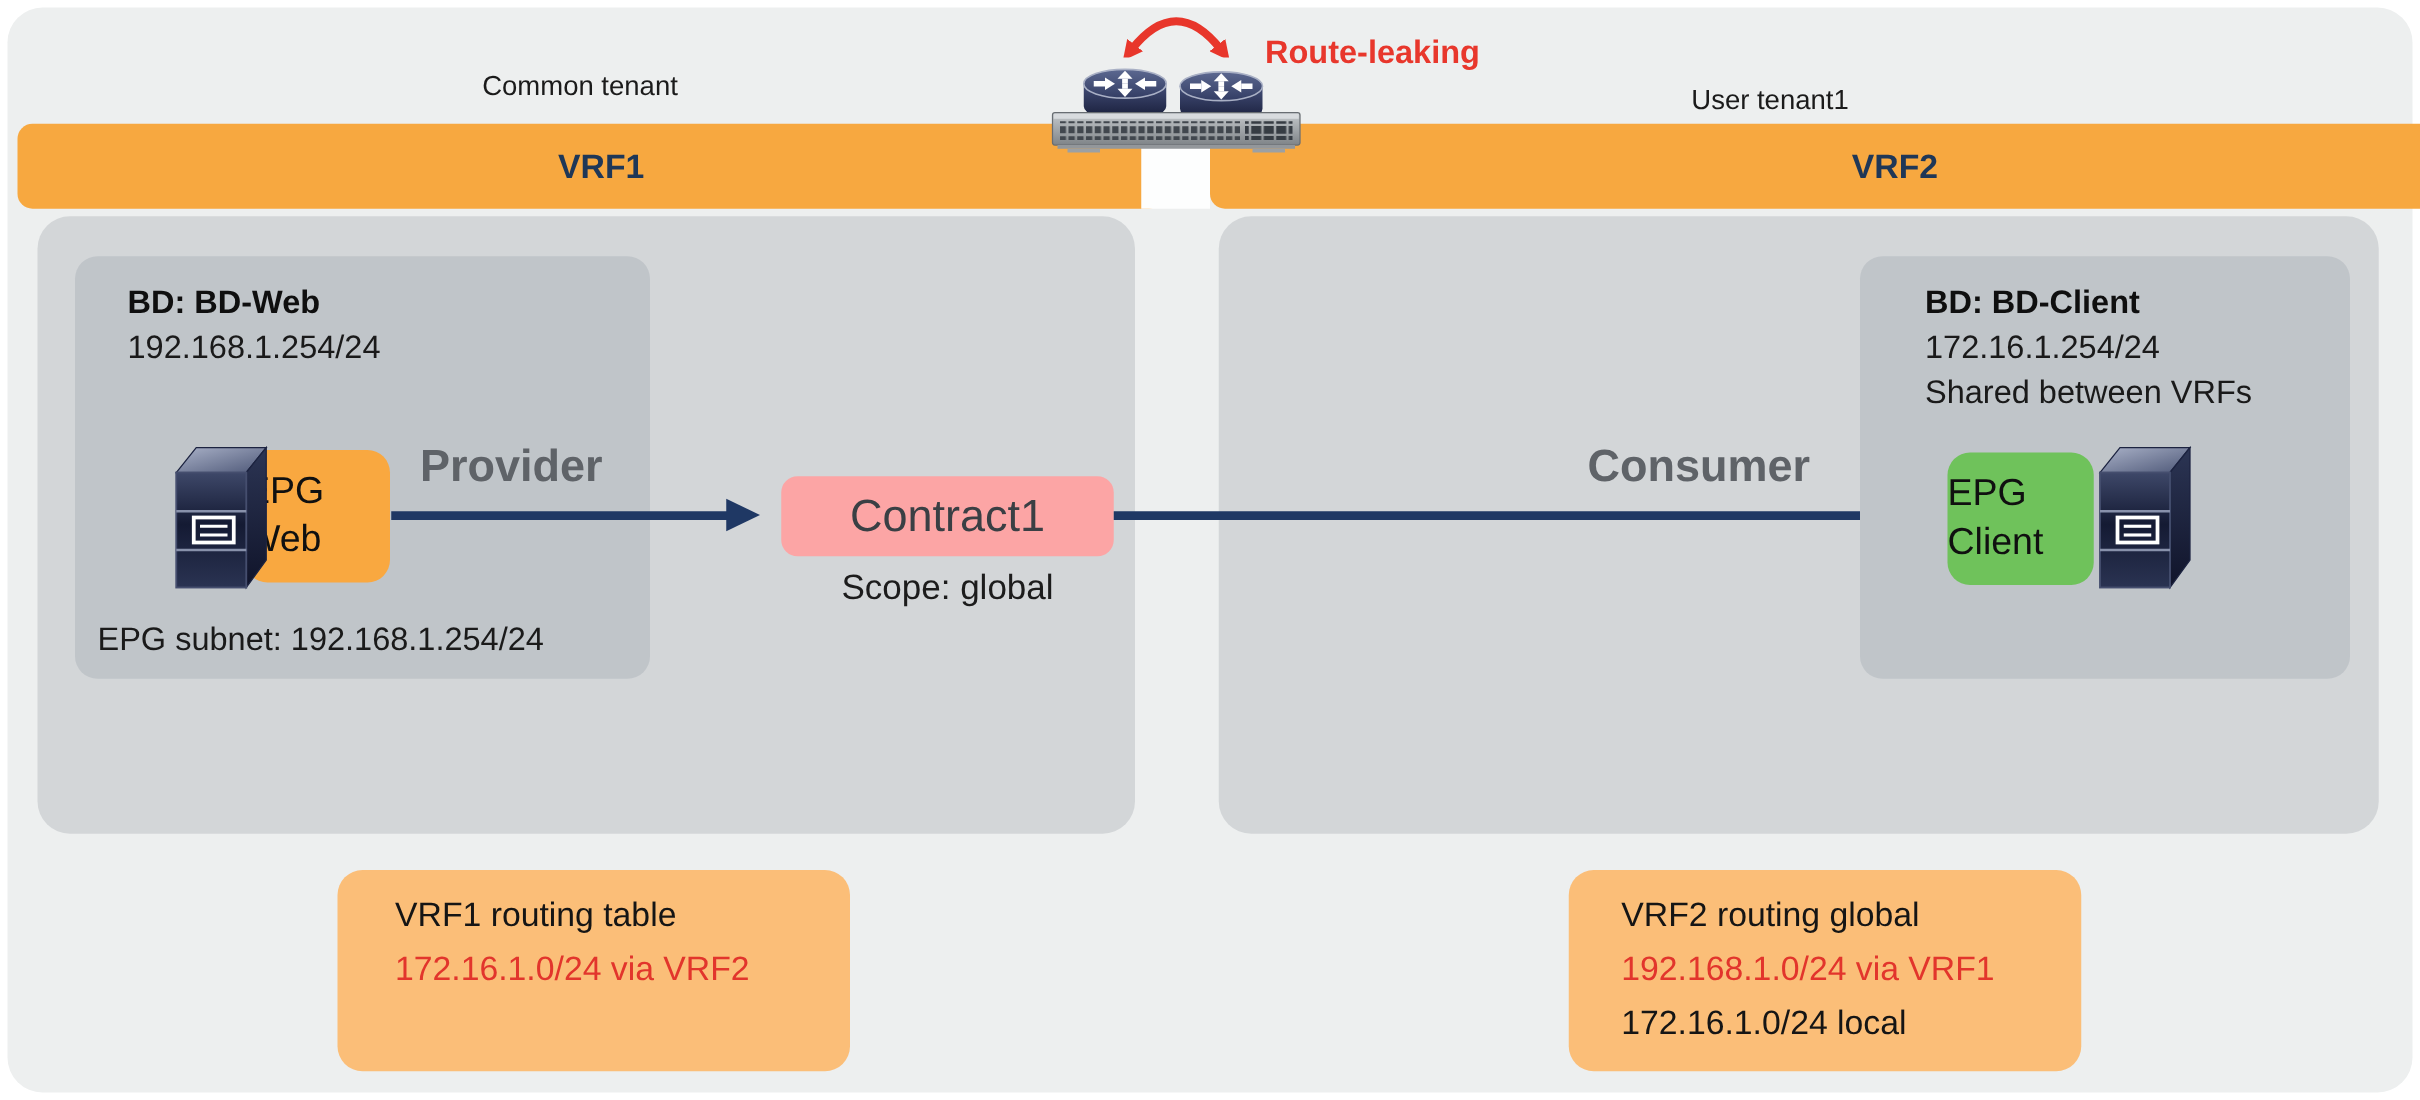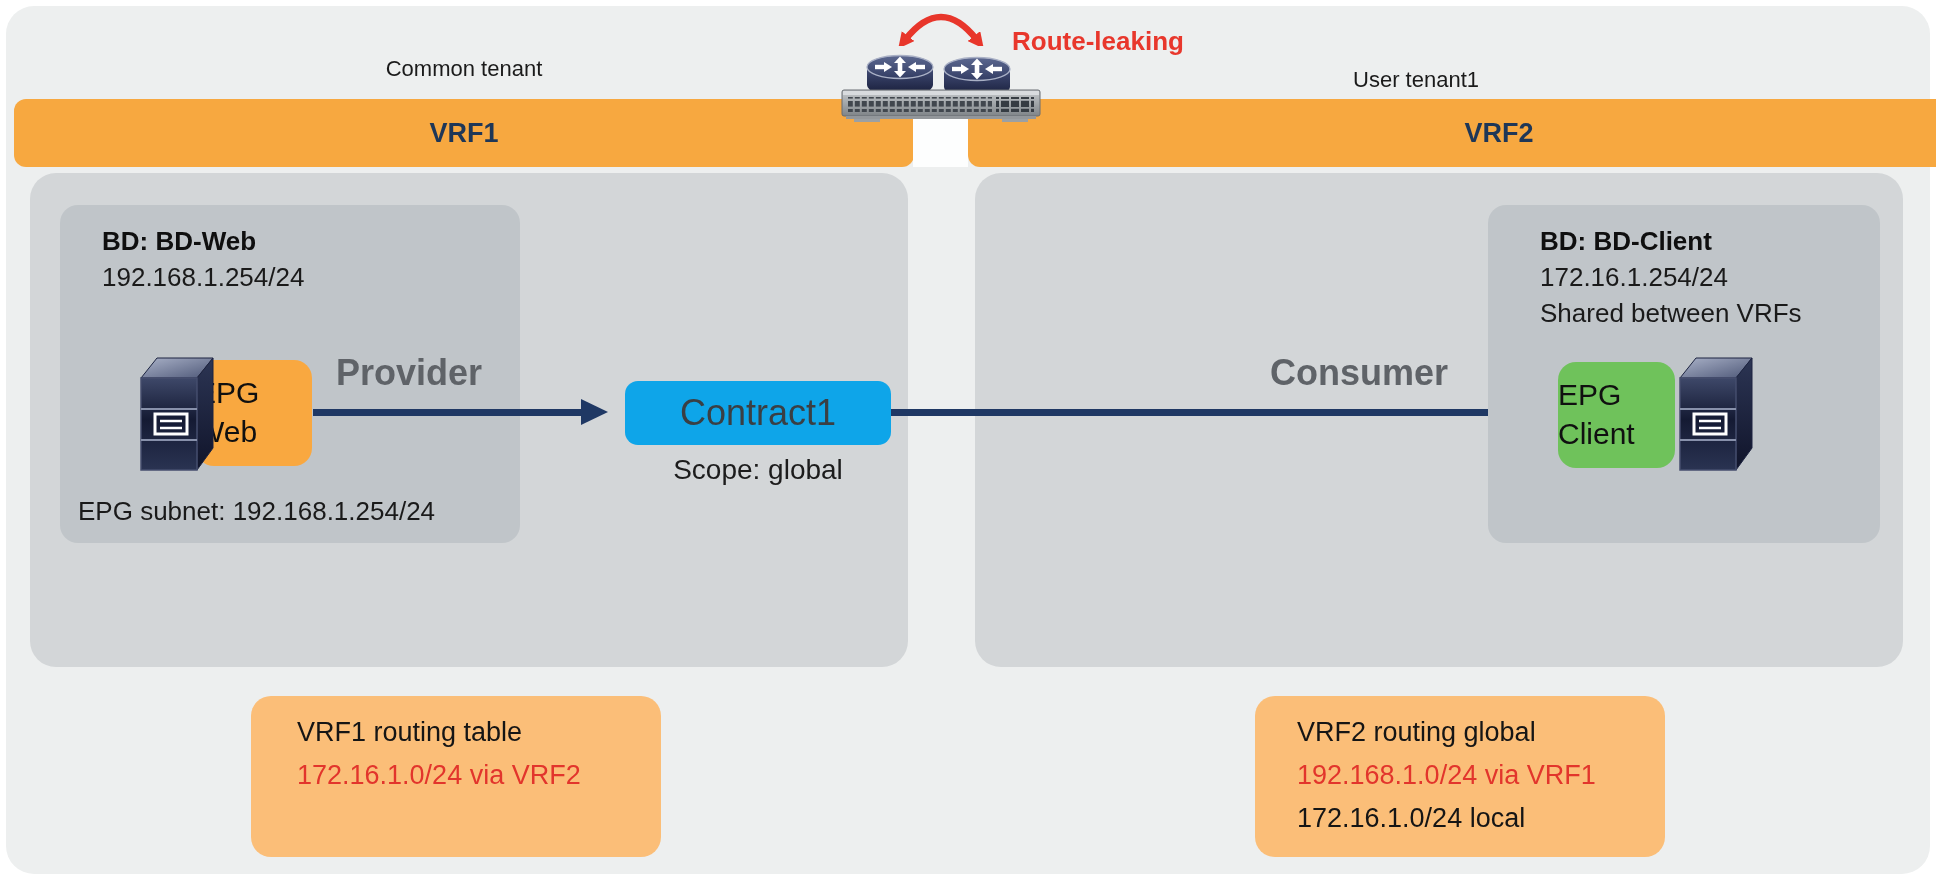--- a/index.html
+++ b/index.html
@@ -4,35 +4,35 @@
 <style>
   html,body{margin:0;padding:0;background:#ffffff;}
   .canvas{
     position:relative;width:1936px;height:880px;overflow:hidden;
     font-family:"Liberation Sans", sans-serif;background:#ffffff;
   }
   .panel{position:absolute;left:6px;top:6px;width:1924px;height:868px;
     background:#edefef;border-radius:28px;}
   .abs{position:absolute;}
   .tenant-label{font-size:22px;color:#1b1b1b;text-align:center;width:350px;}
-  .vrf-bar{position:absolute;top:99px;height:68px;background:#f7a840;border-radius:12px;}
+  .vrf-bar{position:absolute;top:99px;height:68px;background:#f7a840;border-radius:12px;padding-left:17px;}
   .vrf-bar .vrf-name{display:block;text-align:center;line-height:68px;
     font-size:27px;font-weight:bold;color:#1f3757;}
   .white-gap{position:absolute;left:913px;top:99px;width:55px;height:68px;background:#fdfefe;}
   .vrf-box{position:absolute;top:173px;height:494px;background:#d3d6d8;border-radius:26px;}
   .bd-box{position:absolute;top:205px;height:338px;background:#c0c5c9;border-radius:18px;}
   .bd-line{position:absolute;font-size:26px;color:#1a1a1a;white-space:nowrap;}
   .bd-title{font-weight:bold;color:#0f0f0f;}
   .role-label{position:absolute;top:352px;font-size:36px;font-weight:bold;color:#5f6368;white-space:nowrap;}
   .arrow-line{position:absolute;top:409px;height:7px;background:#1f3864;}
   .arrow-head{position:absolute;top:399px;width:0;height:0;
     border-top:13px solid transparent;border-bottom:13px solid transparent;
     border-left:27px solid #1f3864;}
   .contract-box{position:absolute;left:625px;top:381px;width:266px;height:64px;
-    background:#0ea5e9;border-radius:13px;text-align:center;}
+    background:#fca5a5;border-radius:13px;text-align:center;}
   .contract-box .contract-name{line-height:64px;font-size:36px;color:#3a3f44;}
   .scope-label{position:absolute;left:625px;top:454px;width:266px;text-align:center;
     font-size:28px;color:#1c1c1c;}
   .epg-badge{position:absolute;border-radius:18px;
     font-size:30px;color:#101010;padding-top:13px;box-sizing:border-box;}
   .epg-badge div{line-height:39px;}
   .epg-web{left:196px;top:360px;width:116px;height:106px;background:#f9a840;}
   .epg-client{left:1558px;top:362px;width:117px;height:106px;background:#6fc25b;}
   .server{position:absolute;width:84px;height:126px;}
   .routing-box{position:absolute;top:696px;width:410px;height:161px;background:#fbbe78;
@@ -152,21 +152,21 @@
     <polygon points="8,28 64,28 80,8 24,8" fill="url(#srvTop)" stroke="#1c2340" stroke-width="1"></polygon>
     <polygon points="64,28 80,8 80,98 64,120" fill="url(#srvSide)" stroke="#1c2340" stroke-width="1"></polygon>
     <rect x="8" y="28" width="56" height="92" fill="url(#srvBody)" stroke="#454e6e" stroke-width="1.5"></rect>
     <line x1="8" y1="59" x2="64" y2="59" stroke="#8891ab" stroke-width="2"></line>
     <line x1="8" y1="90" x2="64" y2="90" stroke="#8891ab" stroke-width="2"></line>
     <rect x="22" y="64" width="32" height="20" fill="none" stroke="#ffffff" stroke-width="3"></rect>
     <line x1="27" y1="71" x2="49" y2="71" stroke="#ffffff" stroke-width="2.5"></line>
     <line x1="27" y1="78" x2="49" y2="78" stroke="#ffffff" stroke-width="2.5"></line>
   </svg>
 
-  <div class="routing-box" style="left:251px;padding-left:46px;">
+  <div class="routing-box" style="left:270px;padding-left:46px;">
     <div>VRF1 routing table</div>
     <div class="red">172.16.1.0/24 via VRF2</div>
   </div>
   <div class="routing-box" style="left:1255px;">
     <div>VRF2 routing global</div>
     <div class="red">192.168.1.0/24 via VRF1</div>
     <div>172.16.1.0/24 local</div>
   </div>
 
   <svg class="cluster" viewBox="0 0 205 72">

